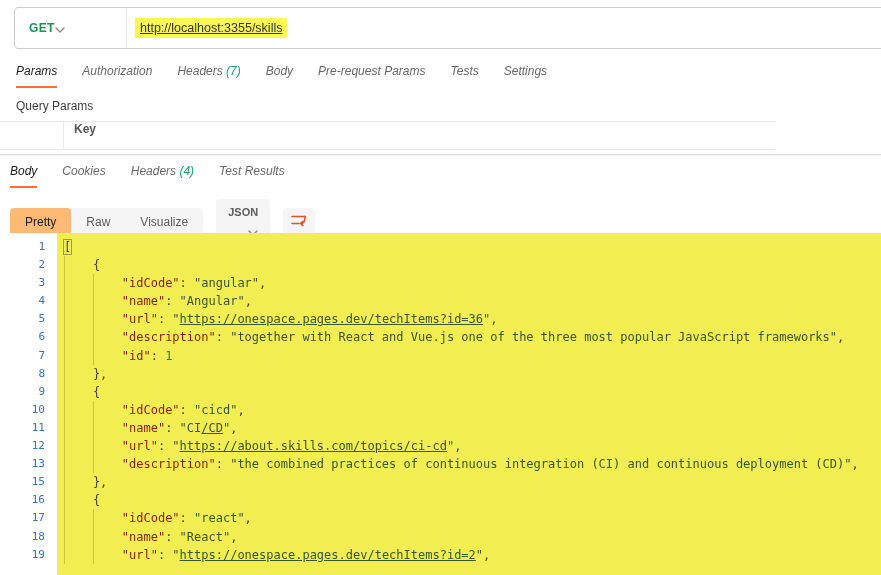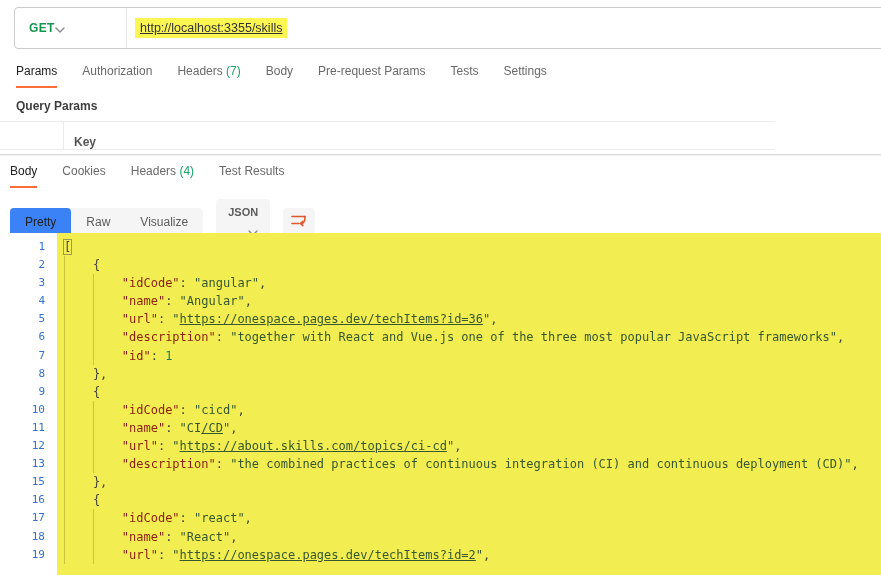--- a/index.html
+++ b/index.html
@@ -14,40 +14,40 @@
     border:1px solid #cccccc;border-radius:4px;box-sizing:border-box;
     display:flex;align-items:center;background:#fff;
   }
   .method{width:111px;flex:0 0 111px;display:flex;align-items:center;
     justify-content:flex-start;padding:0 12px 0 14px;box-sizing:border-box;cursor:pointer;}
   .method-label{color:#149650;font-weight:700;font-size:12px;letter-spacing:.3px;}
   .method-sep{width:1px;align-self:stretch;background:#e8e8e8;}
   .url-value{margin-left:8px;font-size:12.5px;color:#333;white-space:nowrap;}
   .url-hl{background:#fbf651;padding:3px 5px;text-decoration:underline;}
   
-  .tabs{display:flex;gap:25px;font-size:12px;color:#696969;}
+  .tabs{display:flex;gap:25px;font-size:12px;color:#696969;font-style:italic;}
   .tab{padding-bottom:8px;cursor:pointer;white-space:nowrap;}
   .tab.active{color:#212121;border-bottom:2px solid #ff6c37;}
   .tab .count{color:#18a566;}
   .req-tabs{position:absolute;left:16px;top:64px;}
   .resp-tabs{position:absolute;left:10px;top:164px;}
   
-  .qp-label{position:absolute;left:16px;top:99px;font-size:12px;font-weight:700;color:#3d3d3d;}
+  .qp-label{position:absolute;left:16px;top:99px;font-size:12px;font-weight:400;color:#3d3d3d;}
   .qp-table{position:absolute;left:0;top:121px;width:775px;height:29px;
     border-top:1px solid #ebebeb;border-bottom:1px solid #ebebeb;box-sizing:border-box;
-    display:flex;align-items:flex-end;}
+    display:flex;align-items:flex-start;}
   .qp-checkcol{width:63px;flex:0 0 63px;align-self:stretch;border-right:1px solid #ebebeb;}
   .qp-key{padding-left:10px;font-size:12px;font-weight:600;color:#555;}
   .section-divider{position:absolute;left:0;top:154px;width:881px;height:1px;
     background:#d8d8d8;box-shadow:0 1px 0 #f3f3f3;}
   
   .toolbar{position:absolute;left:10px;top:199px;display:flex;align-items:center;gap:13px;}
   .view-group{display:flex;background:#f5f5f5;border-radius:4px;}
   .view-btn{padding:7px 15px;font-size:12px;color:#5c5c5c;cursor:pointer;border-radius:4px;}
-  .view-btn.active{background:#3b82f6;color:#212121;}
+  .view-btn.active{background:#fdba74;color:#212121;}
   .json-btn{display:flex;align-items:flex-end;gap:8px;background:#f5f5f5;border-radius:4px;
     padding:7px 12px;font-size:11px;font-weight:700;color:#5c5c5c;cursor:pointer;flex-direction:column;}
   .wrap-btn{width:32px;height:29px;background:#f5f5f5;border-radius:4px;
     display:flex;align-items:center;justify-content:center;cursor:pointer;}
   
   .code-area{
     position:absolute;left:0;top:233px;width:881px;height:342px;box-sizing:border-box;
     background:linear-gradient(90deg,#ffffff 57px,#f2ed50 57px);
     font-family:"DejaVu Sans Mono",monospace;font-size:12px;padding-top:5px;overflow:hidden;
   }

